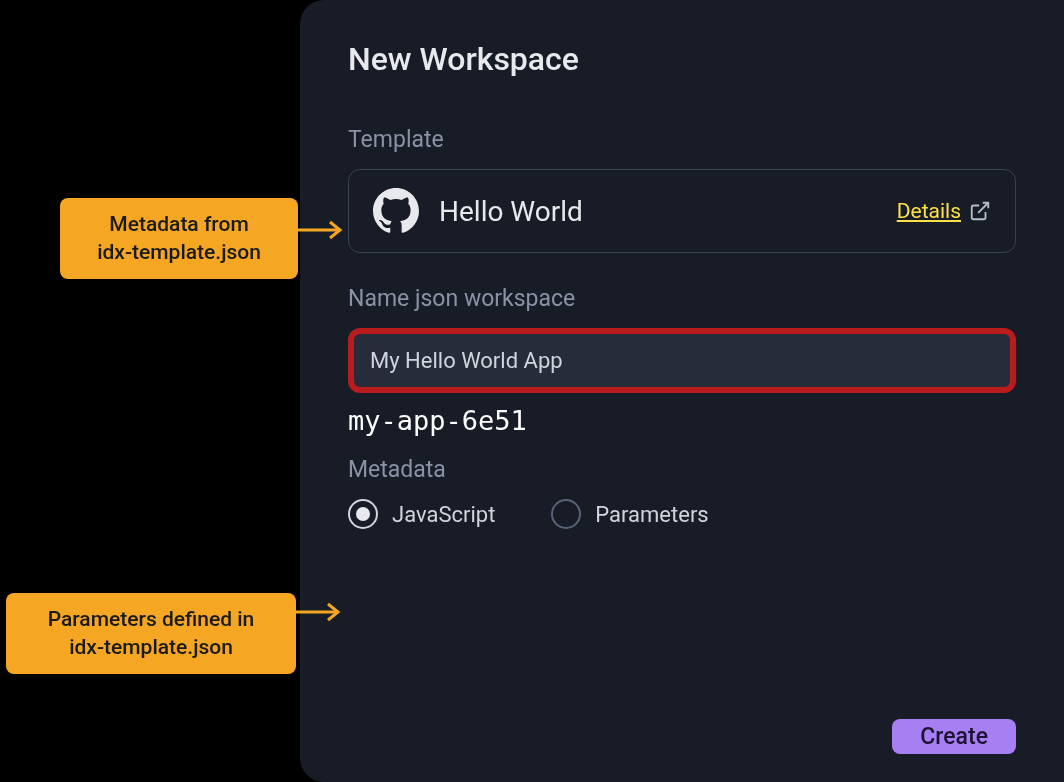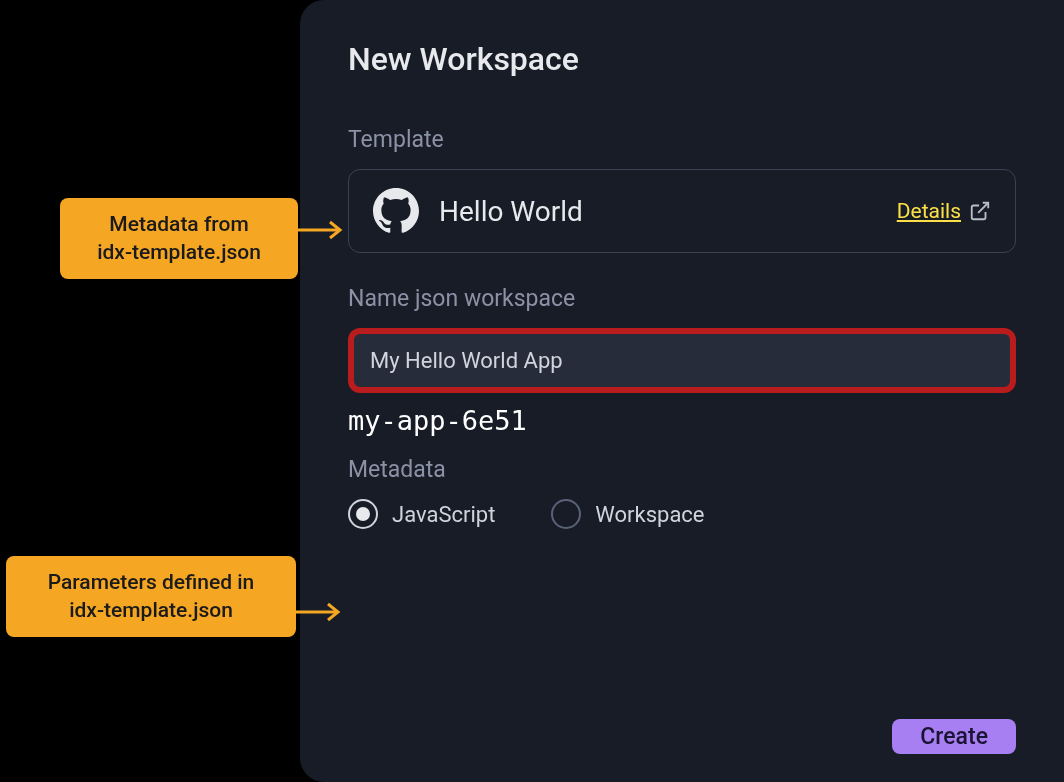--- a/index.html
+++ b/index.html
@@ -143,21 +143,21 @@
       background: #f5a623;
       color: #1a1a1a;
       font-size: 21px;
       font-weight: 500;
       padding: 12px 18px;
       border-radius: 8px;
       text-align: center;
       line-height: 1.35;
     }
     .callout-1 { left: 60px; top: 198px; width: 238px; }
-    .callout-2 { left: 6px; top: 556px; width: 290px; }
+    .callout-2 { left: 6px; top: 593px; width: 290px; }
     .arrow {
       position: absolute;
       stroke: #f5a623;
       stroke-width: 3;
       fill: none;
     }
     .arrow-1 { left: 298px; top: 218px; width: 48px; height: 24px; }
     .arrow-2 { left: 296px; top: 600px; width: 48px; height: 24px; }
   </style>
 </head>
@@ -190,21 +190,21 @@
   <div class="section-label">Metadata</div>
   <div class="radio-group">
     <label class="radio-item">
       <span class="radio-circle selected">
         <span class="radio-dot"></span>
       </span>
       <span class="radio-label">JavaScript</span>
     </label>
     <label class="radio-item">
       <span class="radio-circle"></span>
-      <span class="radio-label">Workspace</span>
+      <span class="radio-label">Parameters</span>
     </label>
   </div>
 
   <div class="footer">
     <button class="create-btn">Create</button>
   </div>
 </div>
 
 <div class="callout callout-1">
   <div>Metadata from</div>

